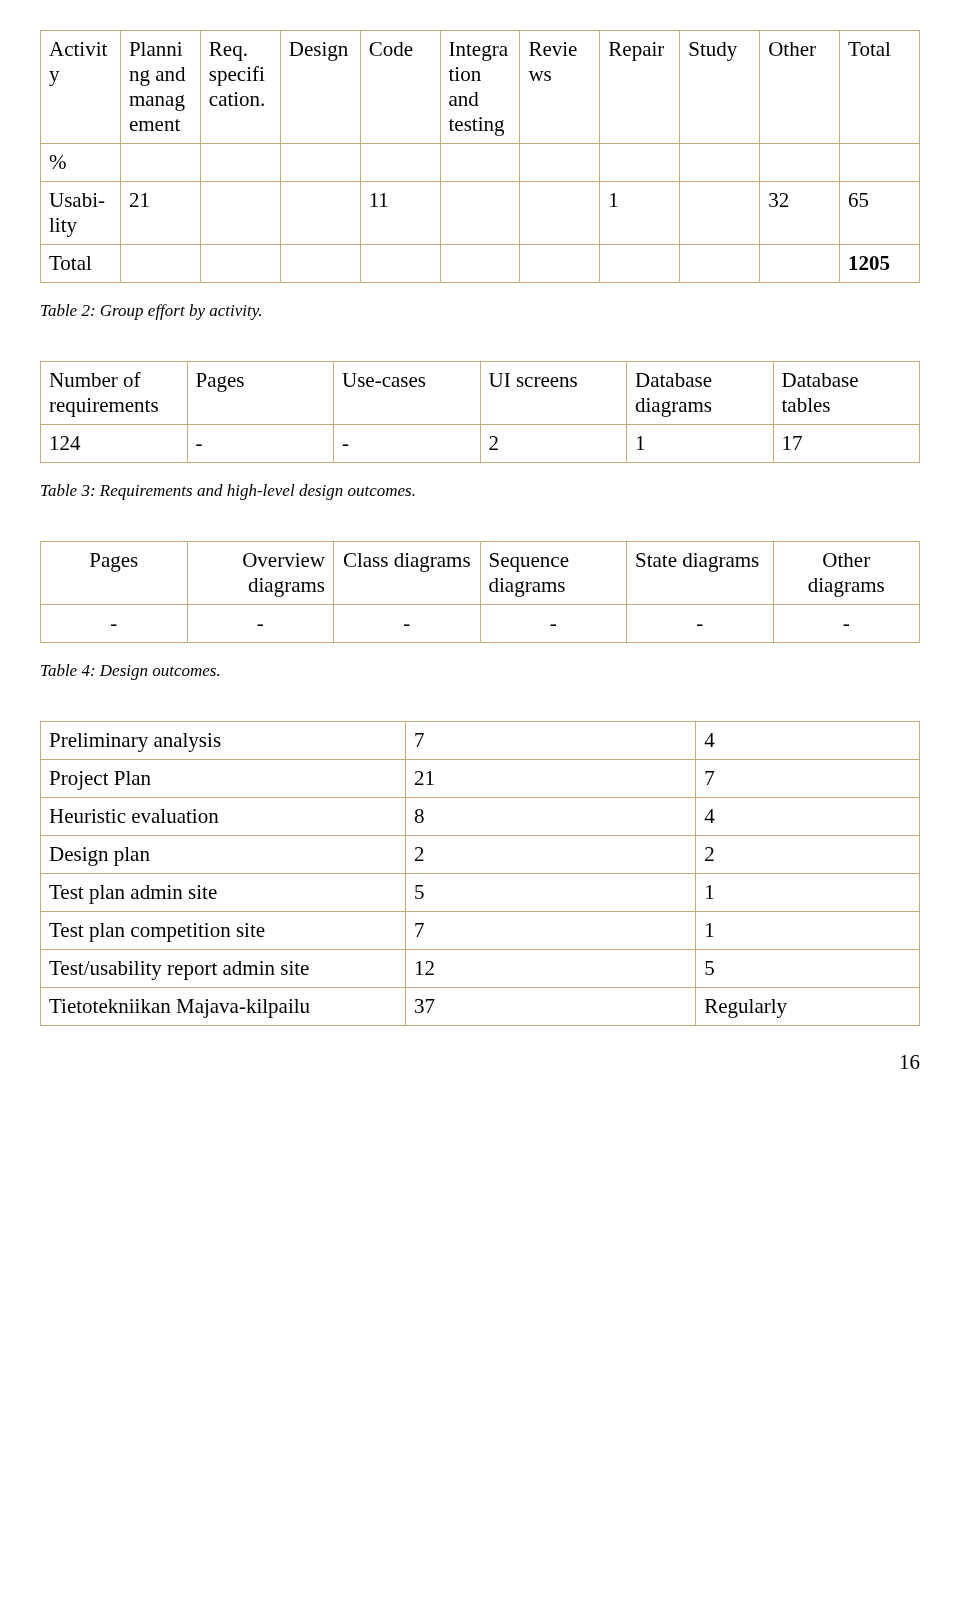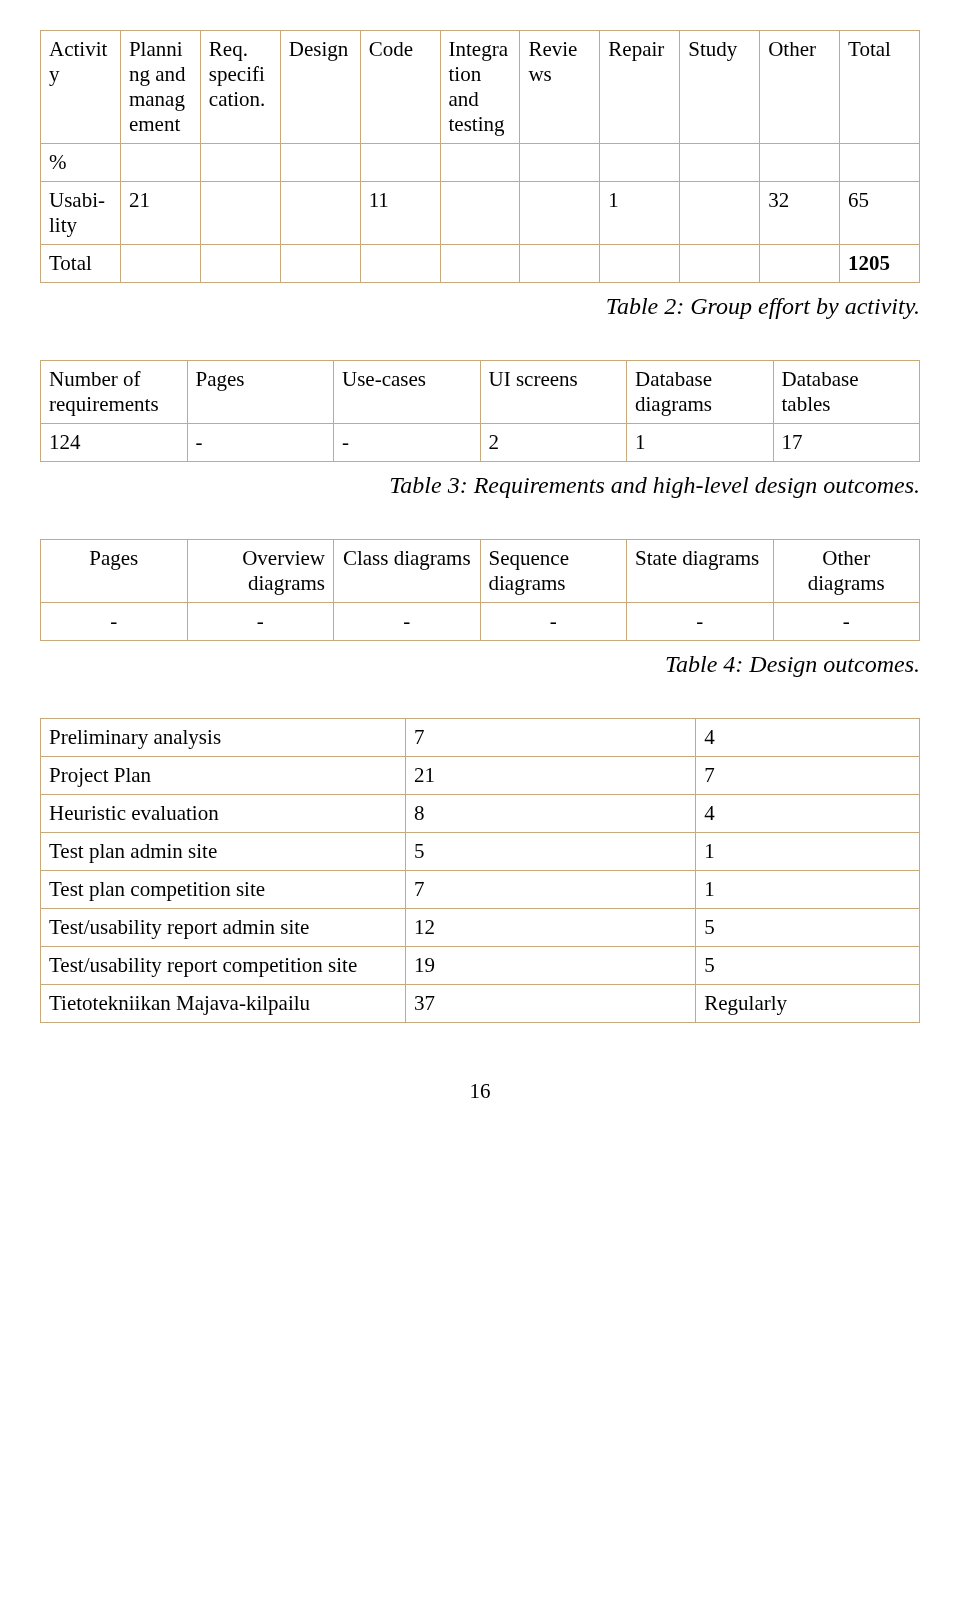--- a/index.html
+++ b/index.html
@@ -8,40 +8,40 @@
     color: #000;
     background: #fff;
     margin: 0;
     padding: 30px 40px;
     width: 960px;
     box-sizing: border-box;
   }
   table {
     border-collapse: collapse;
     width: 100%;
-    margin-bottom: 10px;
+    margin-bottom: 18px;
     table-layout: fixed;
   }
   td, th {
     border: 1px solid #c7a97b;
     padding: 6px 8px;
     text-align: left;
     vertical-align: top;
     font-weight: normal;
     word-wrap: break-word;
   }
   .caption {
     font-style: italic;
-    text-align: right;
+    text-align: left;
     margin: 8px 0 40px 0;
-    font-size: 24px;
+    font-size: 17px;
   }
   .pagenum {
-    text-align: center;
-    margin-top: 56px;
+    text-align: right;
+    margin-top: 24px;
     font-size: 21px;
   }
   .t5 td:first-child { width: 42%; }
   .t5 td:nth-child(2) { width: 33%; }
   .t5 td:nth-child(3) { width: 25%; }
 </style>
 </head>
 <body>
 
 <table>
@@ -157,40 +157,40 @@
     <td>Project Plan</td>
     <td>21</td>
     <td>7</td>
   </tr>
   <tr>
     <td>Heuristic evaluation</td>
     <td>8</td>
     <td>4</td>
   </tr>
   <tr>
+    <td>Design plan</td>
+    <td>2</td>
+    <td>2</td>
+  </tr>
+  <tr>
     <td>Test plan admin site</td>
     <td>5</td>
     <td>1</td>
   </tr>
   <tr>
     <td>Test plan competition site</td>
     <td>7</td>
     <td>1</td>
   </tr>
   <tr>
     <td>Test/usability report admin site</td>
     <td>12</td>
     <td>5</td>
   </tr>
   <tr>
-    <td>Test/usability report competition site</td>
-    <td>19</td>
-    <td>5</td>
-  </tr>
-  <tr>
     <td>Tietotekniikan Majava-kilpailu</td>
     <td>37</td>
     <td>Regularly</td>
   </tr>
 </tbody>
   </table>
 
 <div class="pagenum">16</div>
 
 </body></html>

